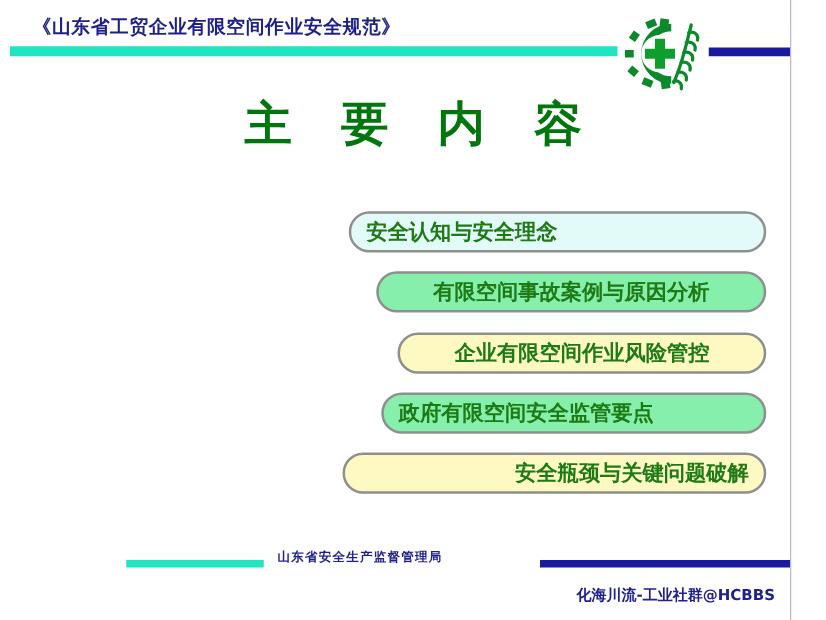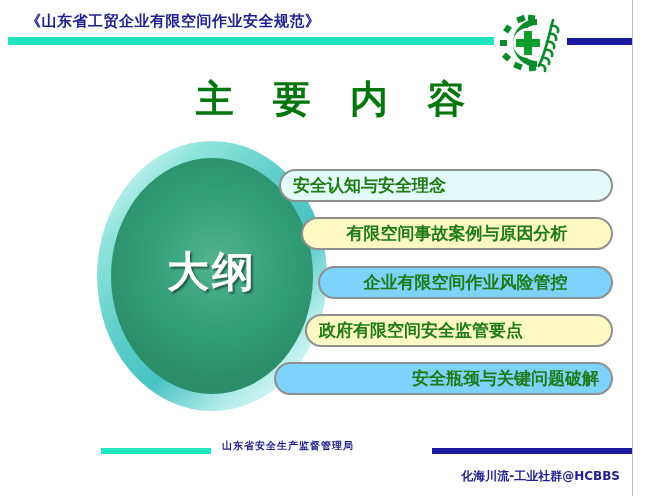--- a/index.html
+++ b/index.html
@@ -119,22 +119,22 @@
     align-items: center;
     color: #1d7a15;
     font-size: 17px;
     font-weight: 700;
     white-space: nowrap;
     font-family: "DejaVu Sans", "Liberation Sans", sans-serif;
     padding: 12px 12px;
     letter-spacing: 0px;
   }
   .pill.light   { background: #e3fbf8; }
-  .pill.green   { background: #fef9c3; }
-  .pill.white   { background: #7dd3fc; }
+  .pill.green   { background: #86efac; }
+  .pill.white   { background: #fef9c3; }
 
   #pill-0 { left: 279px; top: 169px; width: 334px; justify-content: flex-start; }
   #pill-1 { left: 301px; top: 217px; width: 312px; justify-content: center; }
   #pill-2 { left: 318px; top: 266px; width: 295px; justify-content: center; }
   #pill-3 { left: 305px; top: 314px; width: 308px; }
   #pill-4 { left: 274px; top: 362px; width: 339px; justify-content: flex-end; }
 
   
   #footer-rule-cyan {
     position: absolute;
@@ -215,25 +215,20 @@
         <path d="M48 29 C53 28 56 31 55 35"></path>
         <path d="M46 37 C51 36 54 39 53 43"></path>
         <path d="M43 45 C48 44 51 47 50 51"></path>
         <path d="M40 52 C44 51 47 54 46 58"></path>
       </g>
     </svg>
   </div>
 
   <div id="main-title">主 要 内 容</div>
 
-  <div id="circle-group">
-    <div id="circle-outer-ring"></div>
-    <div id="circle-inner"></div>
-    <div id="circle-label">大纲</div>
-  </div>
 
   <div class="pill light" id="pill-0">
     <span>安全认知与安全理念</span>
   </div>
 
   <div class="pill green" id="pill-1">
     <span>有限空间事故案例与原因分析</span>
   </div>
 
   <div class="pill white" id="pill-2">

